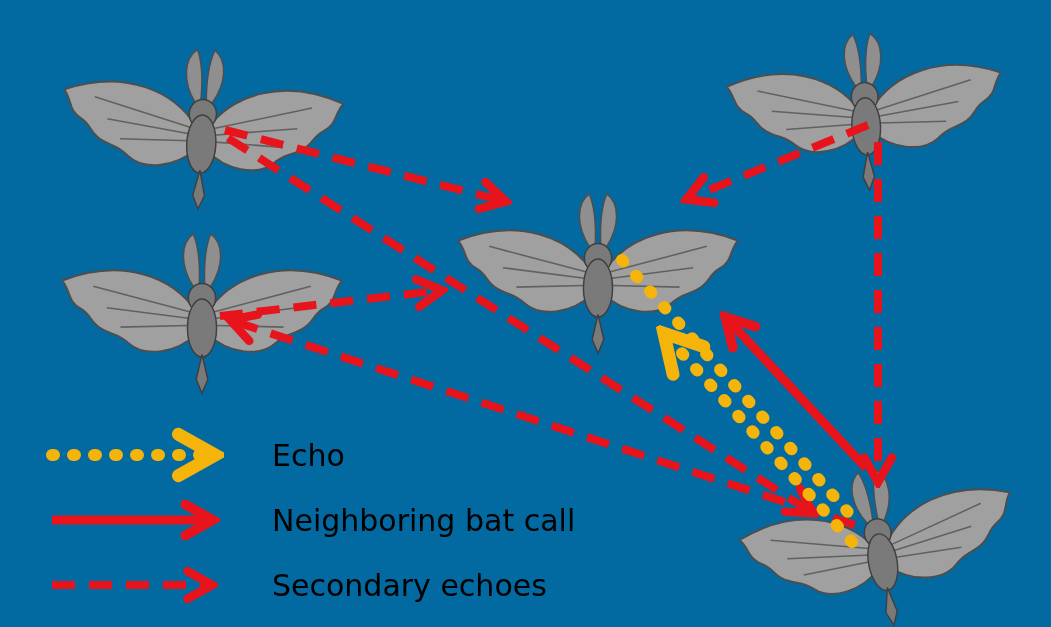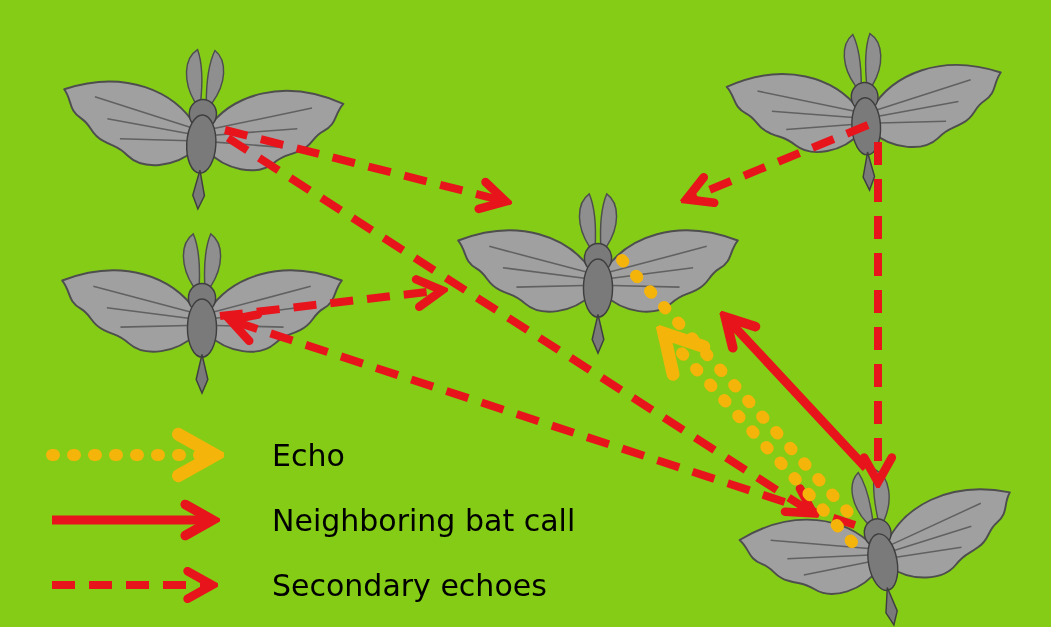--- a/index.html
+++ b/index.html
@@ -1,19 +1,19 @@
 <!DOCTYPE html>
 <html><head>
 <meta charset="utf-8">
 <style>
   html,body{margin:0;padding:0;background:#fff;}
   .stage{
     position:relative;
     width:1051px;height:627px;
-    background:#84cc16;
+    background:#0369a1;
     overflow:hidden;
     font-family:"DejaVu Sans", sans-serif;
   }
   svg{display:block;}
   .bat-wing{fill:#a0a0a0;stroke:#4e4e4e;stroke-width:2;stroke-linejoin:round;}
   .bat-ear{fill:#8f8f8f;stroke:#4e4e4e;stroke-width:1.5;}
   .bat-body{fill:#7a7a7a;stroke:#3f3f3f;stroke-width:1.5;}
   .bat-vein{fill:none;stroke:#565656;stroke-width:1.6;opacity:.85;}
   .legend-label{
     font-family:"DejaVu Sans", sans-serif;

